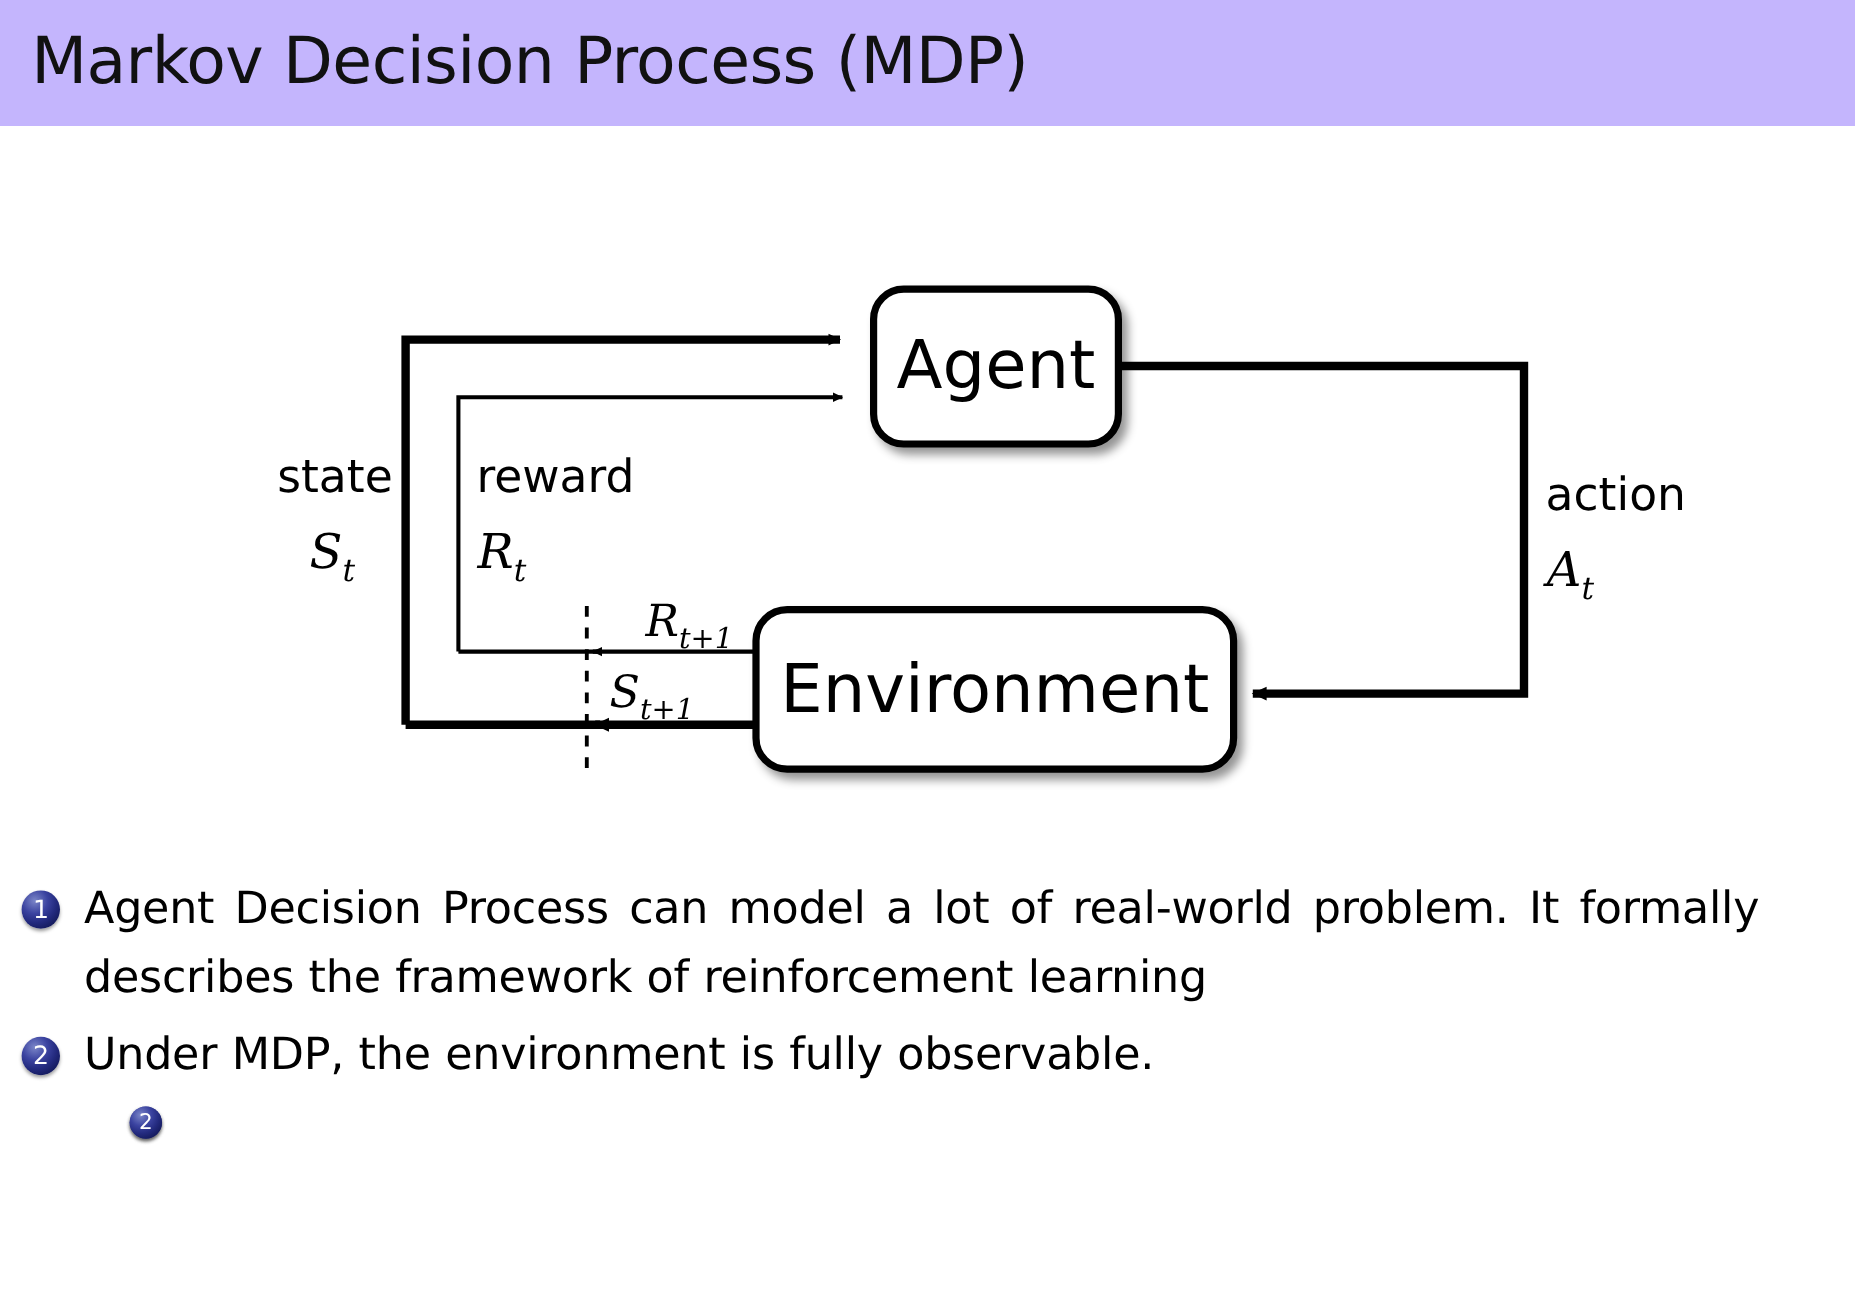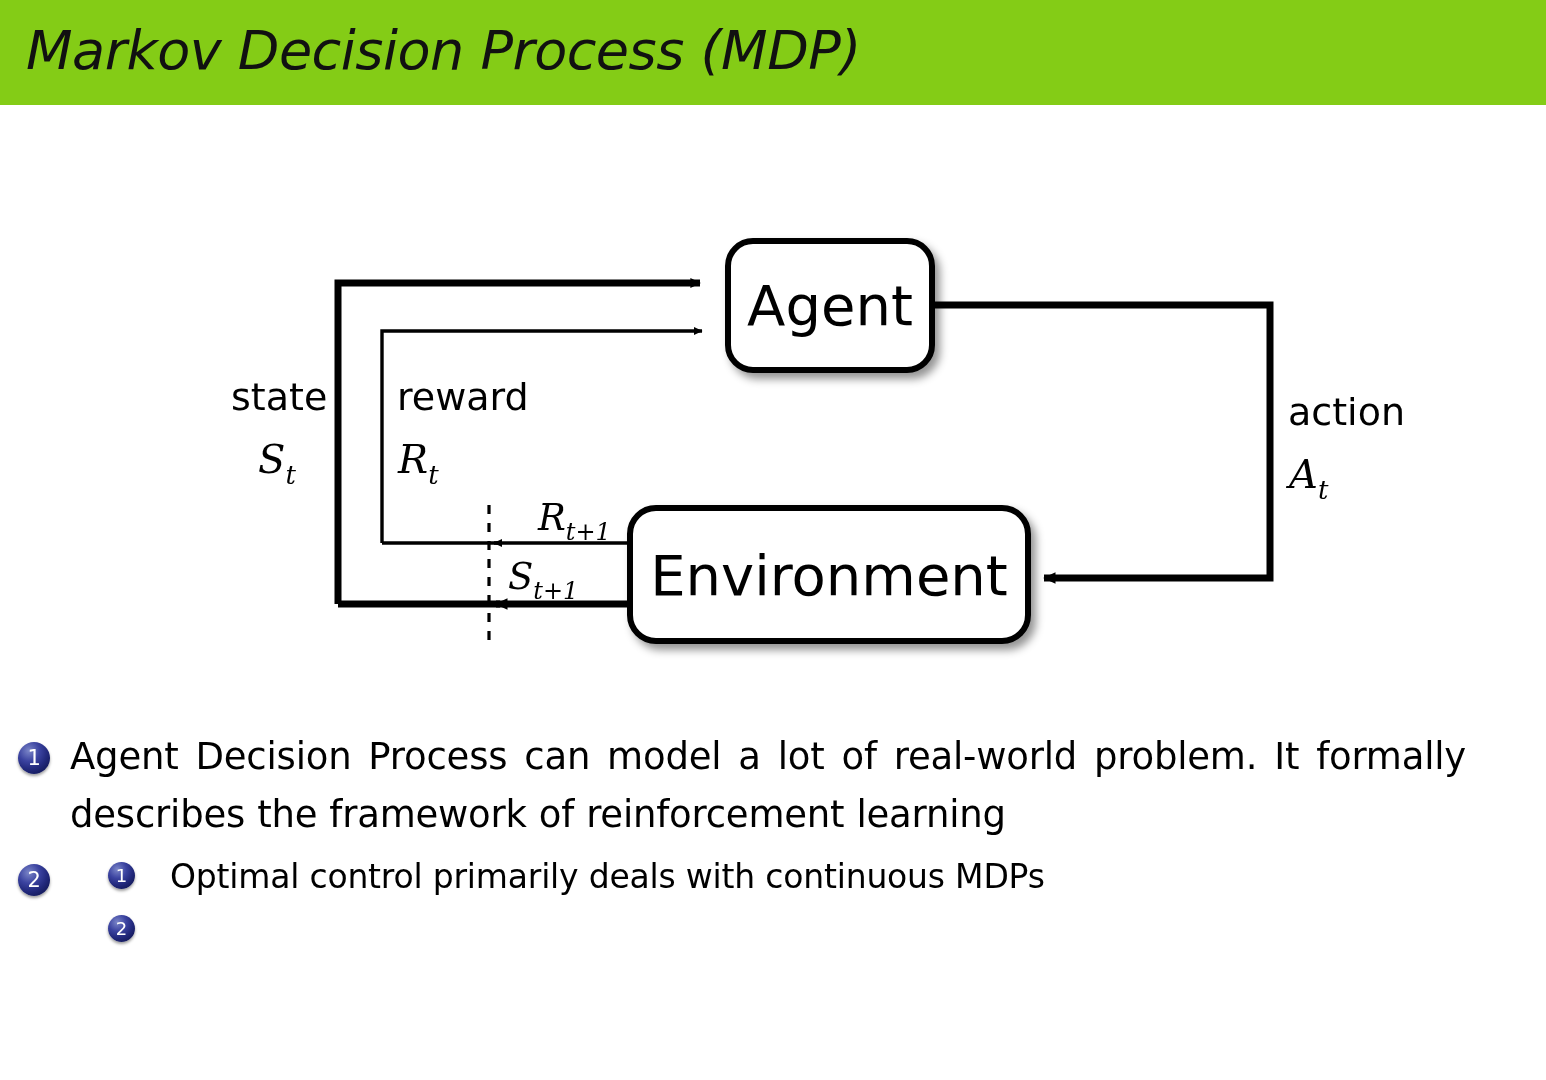--- a/index.html
+++ b/index.html
@@ -17,22 +17,21 @@
     position: relative;
   }
 
   
   .titlebar {
     position: absolute;
     left: 0;
     top: 0;
     width: 1546px;
     height: 105px;
-    background: #84cc16;
-    font-style: italic;
+    background: #c4b5fd;
   }
   .titlebar .title {
     position: absolute;
     left: 26px;
     top: 18px;
     font-family: "DejaVu Sans", sans-serif;
     font-size: 54px;
     font-weight: 400;
     letter-spacing: -0.5px;
     color: #111111;
@@ -219,25 +218,25 @@
 <div class="content">
   <ul class="level1">
 
     <li class="item1">
       <span class="ball">1</span>
       <span class="txt">Agent Decision Process can model a lot of real-world problem. It formally describes the framework of reinforcement learning</span>
     </li>
 
     <li class="item1">
       <span class="ball">2</span>
+      <span class="txt">Under MDP, the environment is fully observable.</span>
 
       <ul class="level2">
         <li class="item2">
           <span class="ball">1</span>
-          <span class="txt">Optimal control primarily deals with continuous MDPs</span>
         </li>
         <li class="item2">
           <span class="ball">2</span>
         </li>
       </ul>
     </li>
 
   </ul>
 </div>
 

